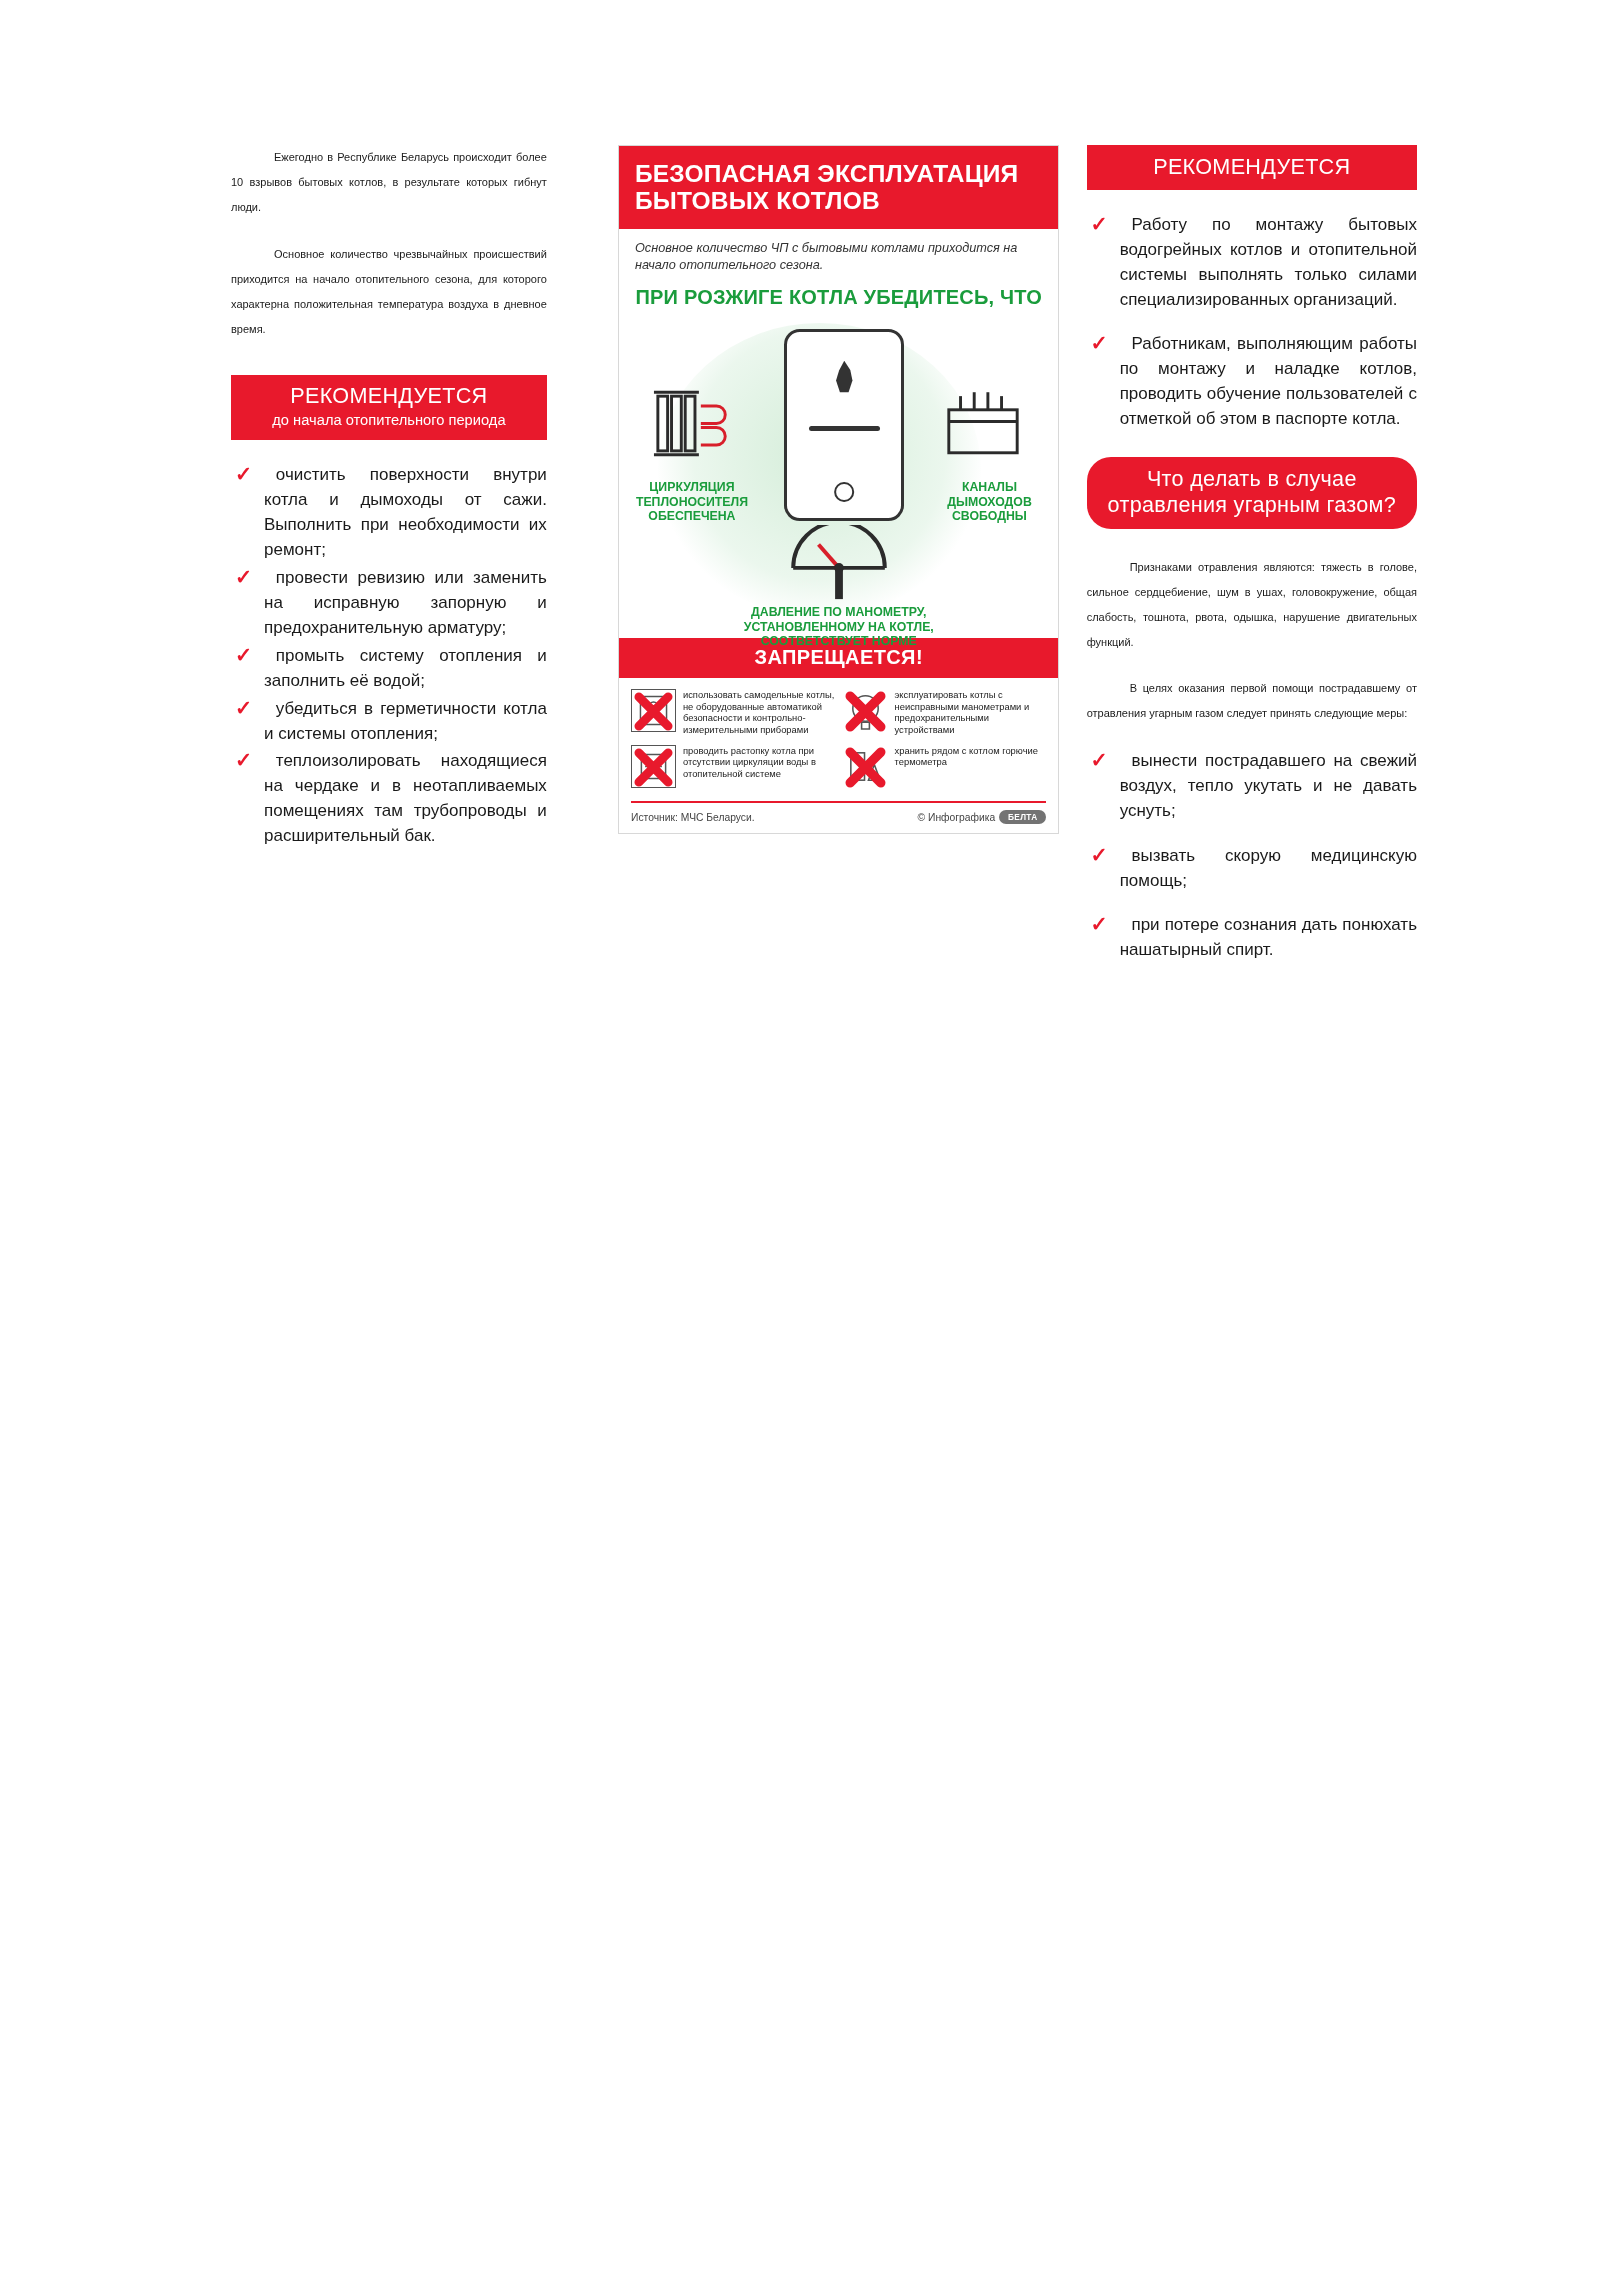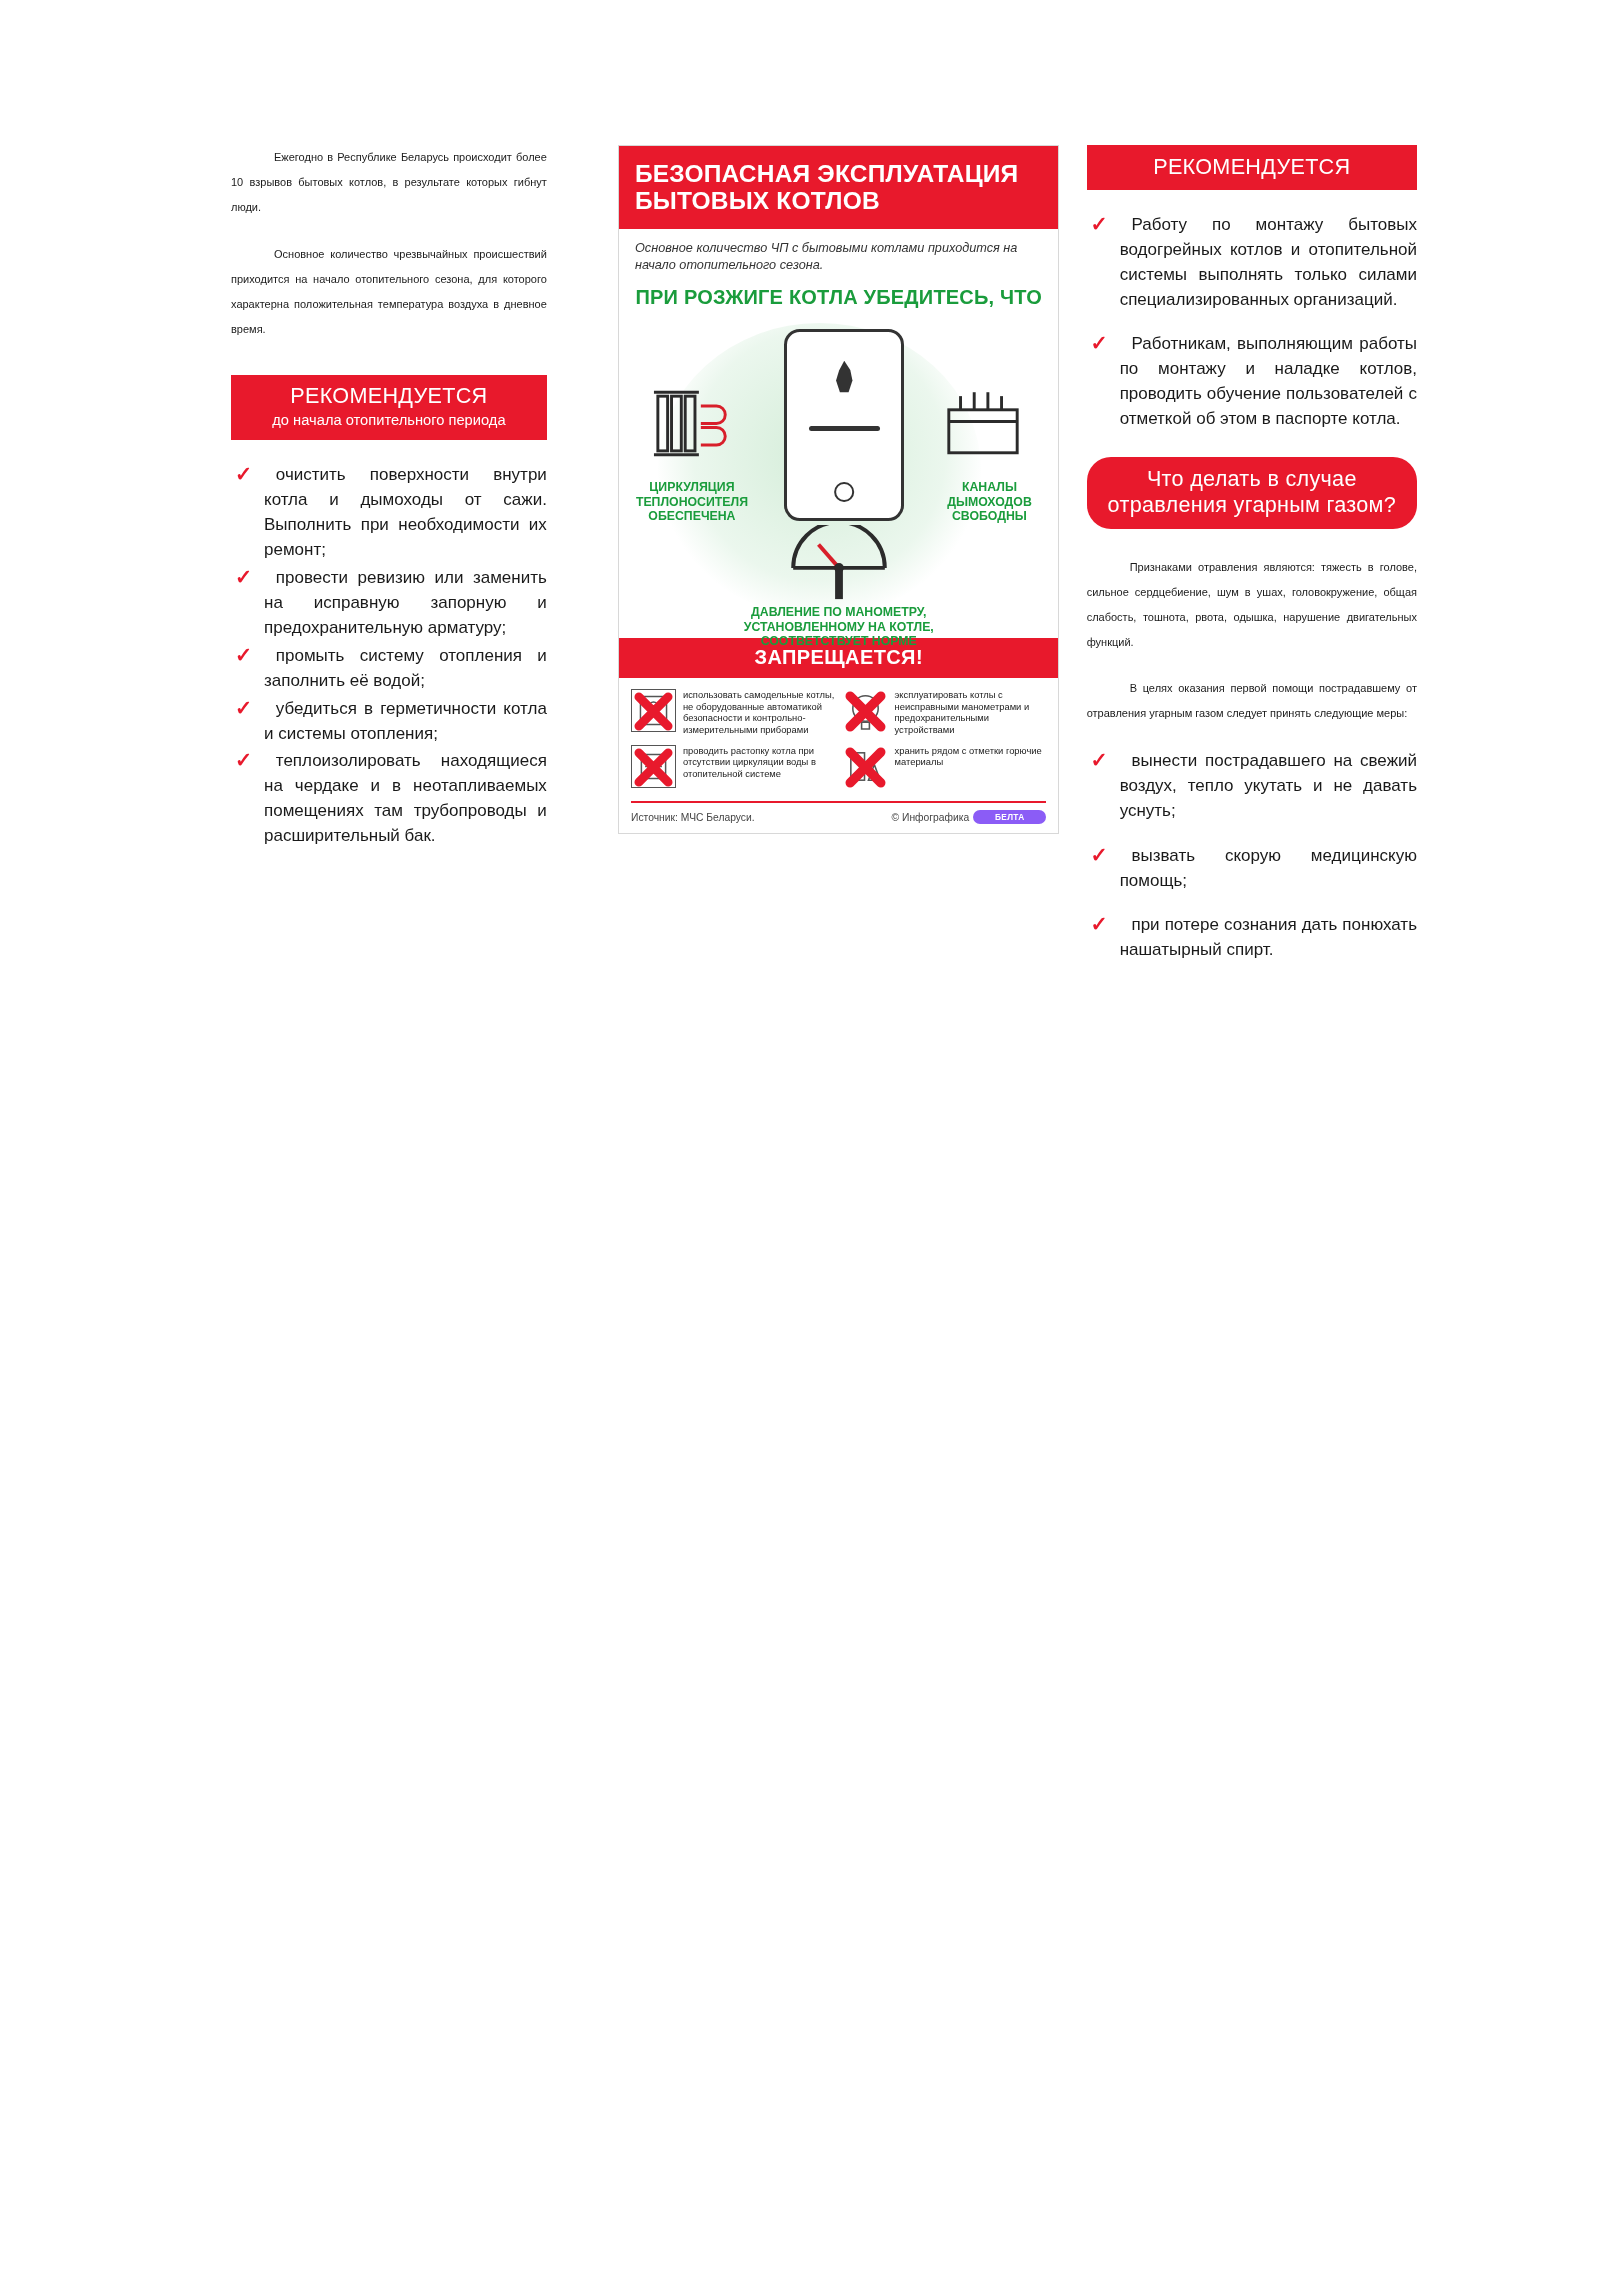--- a/index.html
+++ b/index.html
@@ -248,26 +248,26 @@
     align-items: center;
     font-size: 10.3px;
     color: #444;
   }
   .belta {
     display: inline-flex;
     align-items: center;
     gap: 3.9px;
   }
   .belta .pill {
-    background: #8b5cf6;
+    background: #737373;
     color: #fff;
     font-size: 8.3px;
     font-weight: bold;
     border-radius: 8.8px;
-    padding: 2px 22px;
+    padding: 2px 9px;
     letter-spacing: 0.3px;
   }
   .mt-block { margin-top: 25.5px; border-radius: 24px; }
   .mt-block-lg { margin-top: 33px; }
 </style>
 </head>
 <body>
 
 <div class="page">
   <div class="cols">
@@ -417,21 +417,21 @@
               <svg width="100%" height="100%" viewBox="0 0 46 44">
                 <g fill="none" stroke="#555" stroke-width="1.6">
                   <rect x="8" y="8" width="14" height="28"></rect>
                   <path d="M26 36 l6 -16 l6 16 z"></path>
                 </g>
               </svg>
               <svg class="cross" viewBox="0 0 40 40">
                 <path d="M5 5 L35 35 M35 5 L5 35" stroke="#e8192c" stroke-width="9" stroke-linecap="round"></path>
               </svg>
             </div>
-            <div class="ban-txt">хранить рядом с отметки горючие материалы</div>
+            <div class="ban-txt">хранить рядом с котлом горючие термометра</div>
           </div>
         </div>
 
         <div class="poster-foot">
           <span>Источник: МЧС Беларуси.</span>
           <span class="belta">
             <span>© Инфографика</span>
             <span class="pill">БЕЛТА</span>
           </span>
         </div>

